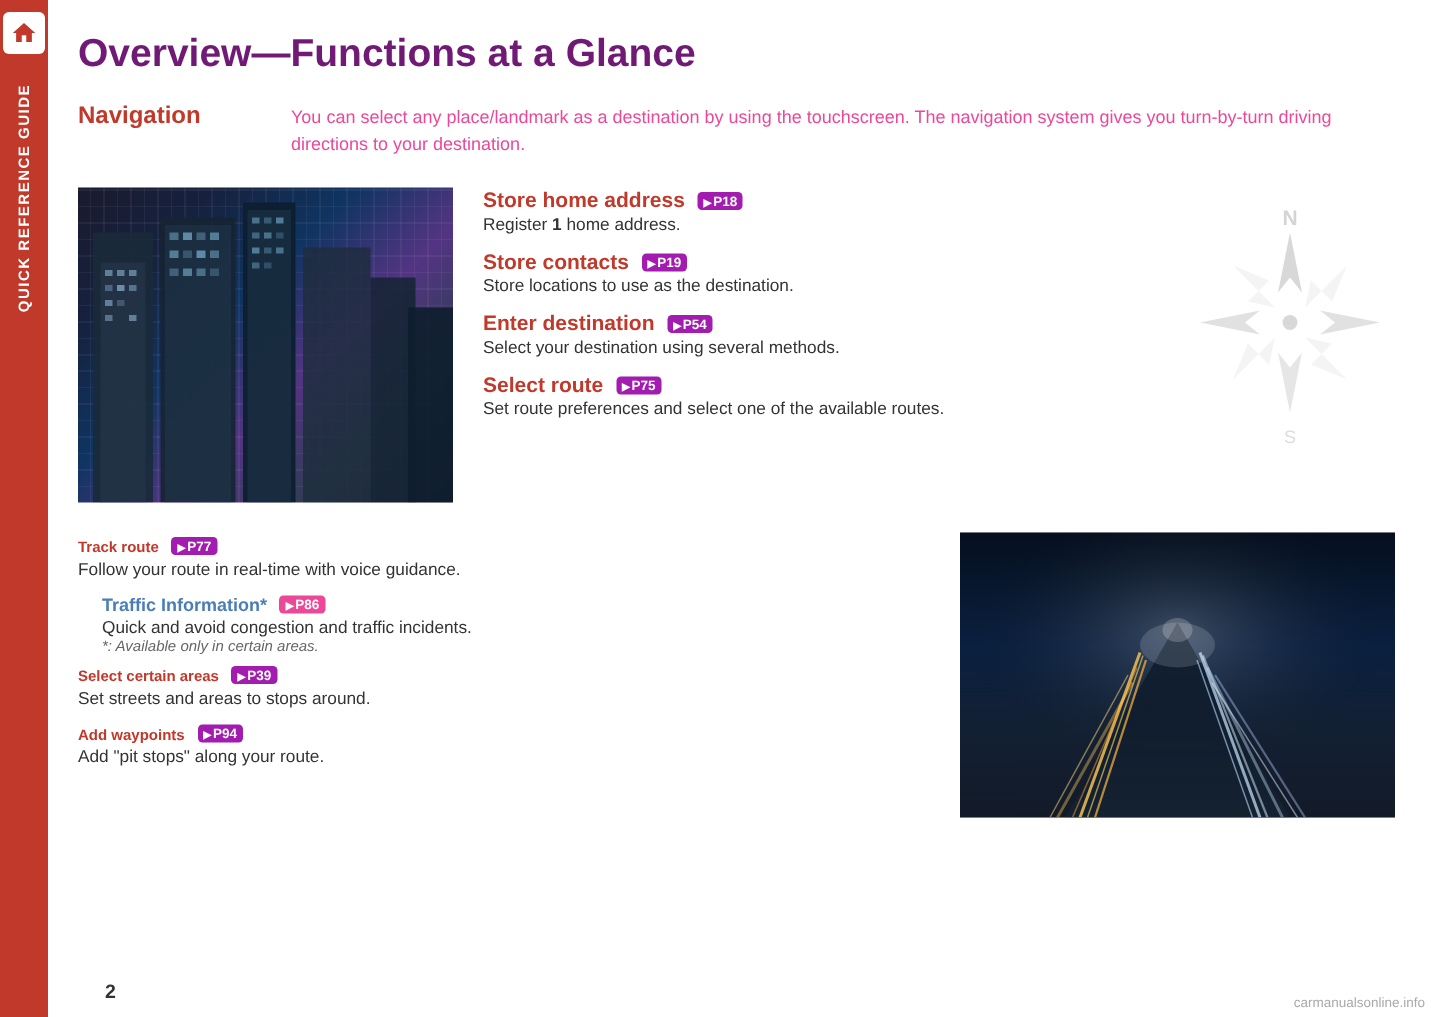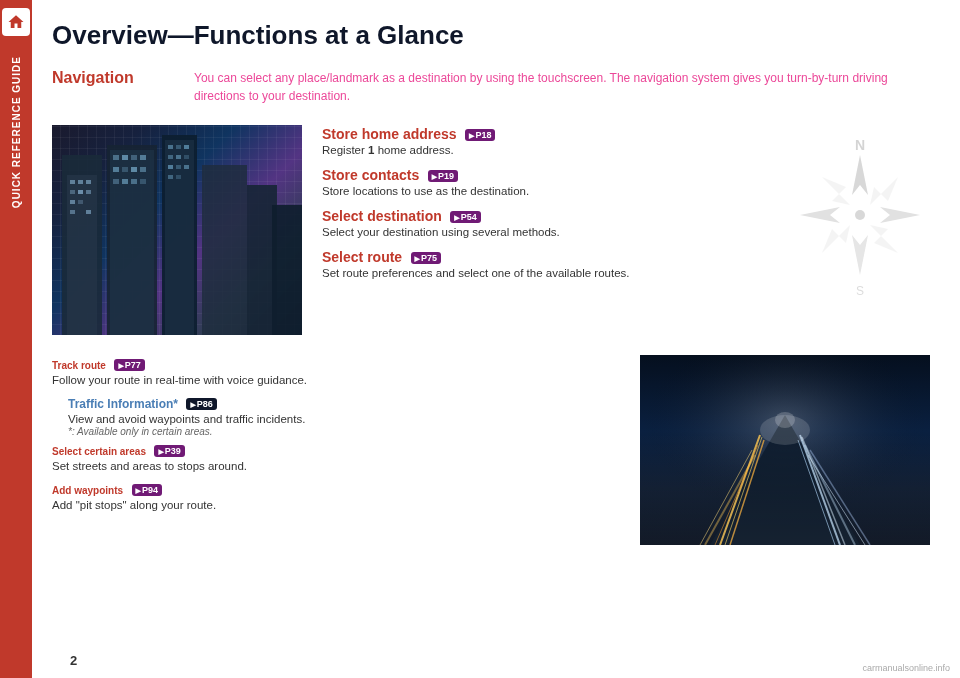--- a/index.html
+++ b/index.html
@@ -64,21 +64,21 @@
     .main-content {
       flex: 1;
       padding: 20px 30px 20px 20px;
       position: relative;
       overflow: hidden;
     }
 
     .page-title {
       font-size: 26px;
       font-weight: bold;
-      color: #0f172a;
+      color: #701a75;
       margin-bottom: 18px;
       border-bottom: none;
     }
 
     
     .navigation-section {
       display: flex;
       margin-bottom: 20px;
       gap: 32px;
     }
@@ -140,21 +140,21 @@
     .function-title {
       font-size: 14px;
       font-weight: bold;
       color: #c0392b;
       display: inline;
       text-align: center;
     }
 
     .function-badge {
       display: inline-block;
-      background: #701a75;
+      background: #a21caf;
       color: #fff;
       font-size: 9px;
       font-weight: bold;
       padding: 1px 4px;
       border-radius: 3px;
       margin-left: 4px;
       vertical-align: middle;
     }
 
     .function-badge::before {
@@ -342,21 +342,21 @@
         <span class="function-title">Store home address</span>
         <span class="function-badge">P18</span>
         <span class="function-desc">Register <strong>1</strong> home address.</span>
       </div>
       <div class="function-item">
         <span class="function-title">Store contacts</span>
         <span class="function-badge">P19</span>
         <span class="function-desc">Store locations to use as the destination.</span>
       </div>
       <div class="function-item">
-        <span class="function-title">Select destination</span>
+        <span class="function-title">Enter destination</span>
         <span class="function-badge">P54</span>
         <span class="function-desc">Select your destination using several methods.</span>
       </div>
       <div class="function-item">
         <span class="function-title">Select route</span>
         <span class="function-badge">P75</span>
         <span class="function-desc">Set route preferences and select one of the available routes.</span>
       </div>
     </div>
 
@@ -398,22 +398,22 @@
     <div class="bottom-left">
 
       <div class="sub-function-item">
         <span class="sub-function-title">Track route</span>
         <span class="function-badge">P77</span>
         <span class="function-desc">Follow your route in real-time with voice guidance.</span>
       </div>
 
       <div class="sub-function-item" style="margin-left: 16px; margin-top: 4px; margin-bottom: 4px;">
         <span class="traffic-info-title">Traffic Information*</span>
-        <span class="function-badge" style="background:#0f172a;">P86</span>
-        <span class="function-desc">View and avoid waypoints and traffic incidents.</span>
+        <span class="function-badge" style="background:#ec4899;">P86</span>
+        <span class="function-desc">Quick and avoid congestion and traffic incidents.</span>
         <span class="traffic-note">*: Available only in certain areas.</span>
       </div>
 
       <div class="sub-function-item">
         <span class="sub-function-title">Select certain areas</span>
         <span class="function-badge">P39</span>
         <span class="function-desc">Set streets and areas to stops around.</span>
       </div>
 
       <div class="sub-function-item">

